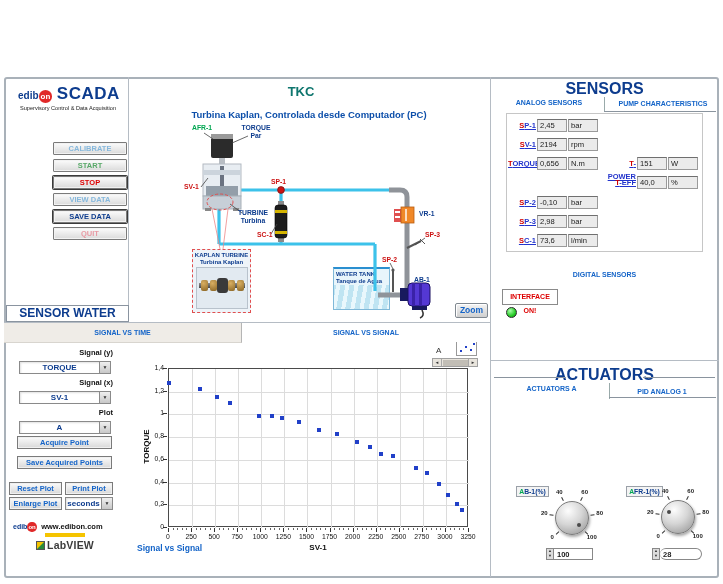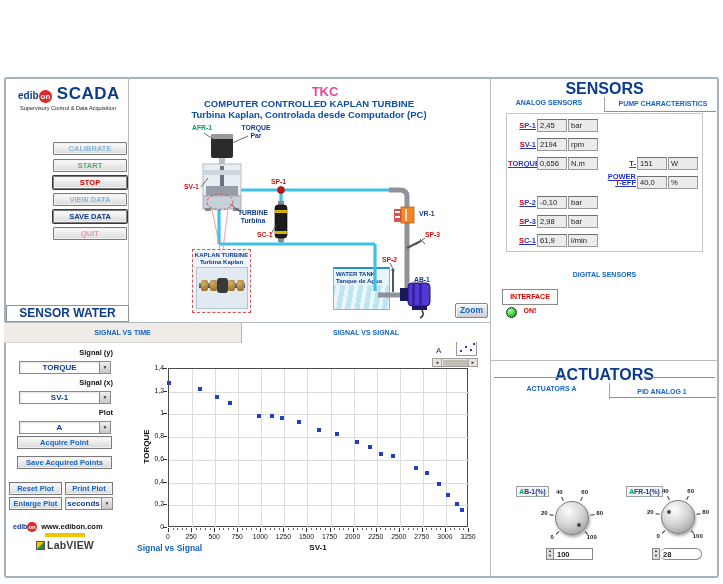--- a/index.html
+++ b/index.html
@@ -36,21 +36,21 @@
   .f-prefix{font-size:7px;font-weight:bold;color:#0d3c8e;}
   .f-badge{font-size:6px;font-weight:bold;color:#fff;background:#e02828;border-radius:50%;padding:2px 1px;}
   .f-url{font-size:7.5px;font-weight:bold;color:#111;}
   .labview{left:33px;top:533px;width:64px;height:26px;}
   .lv-bar{width:40px;height:4px;background:#f5c400;margin:0 auto 2px auto;}
   .lv-row{display:flex;align-items:center;justify-content:center;gap:2px;}
   .lv-icon{width:9px;height:9px;background:linear-gradient(135deg,#f5c400 45%,#2a8a3a 55%);border:1px solid #555;}
   .lv-text{font-size:10.5px;font-weight:bold;color:#3c3c3c;letter-spacing:.2px;}
 
   
-  .diag-title{left:144px;top:84px;width:362px;text-align:center;font-size:13px;font-weight:800;color:#ec4899;}
+  .diag-title{left:120px;top:84px;width:362px;text-align:center;font-size:13px;font-weight:800;color:#0f766e;}
   .diag-sub{left:128px;width:362px;text-align:center;font-size:9.5px;font-weight:800;color:#0d4faa;}
   .dlbl{font-size:6.8px;font-weight:bold;line-height:7.5px;white-space:nowrap;z-index:4;}
   .red-lbl{color:#cc1414;} .navy-lbl{color:#0d3c8e;} .green-lbl{color:#00a651;}
   .tank{left:333px;top:267px;width:57px;height:43px;border:1px solid #7fb8d8;border-top:2px solid #2a8fd0;
         background:linear-gradient(#e8f5fb 0 40%, transparent 40%),
                    repeating-linear-gradient(100deg,#bfe4f2 0 5px,#e9f7fc 5px 9px);z-index:2;}
   .tank-lbl{padding:2px 0 0 2px;font-size:6px;font-weight:bold;color:#0d3c8e;line-height:6.5px;}
   .kaplan{left:192px;top:249px;width:59px;height:64px;border:1px dashed #e05050;background:#eef4f9;z-index:2;}
   .kaplan-title{font-size:6px;font-weight:bold;color:#0d3c8e;text-align:center;line-height:6.5px;padding-top:2px;}
   .kaplan-photo{position:absolute;left:3px;top:17px;width:52px;height:42px;background:#e2eaf1;border:1px solid #b8c2cc;}
@@ -168,21 +168,20 @@
   <div class="abs footer-logo"><span class="f-prefix">edib</span><span class="f-badge">on</span> <span class="f-url">www.edibon.com</span></div>
   <div class="abs labview">
     <div class="lv-bar"></div>
     <div class="lv-row">
         <span class="lv-icon"></span>
         <span class="lv-text">LabVIEW</span>
       </div>
   </div>
 
   <div class="abs diag-title">TKC</div>
-  <div class="abs diag-sub" style="top:98px;">COMPUTER CONTROLLED KAPLAN TURBINE</div>
   <div class="abs diag-sub" style="top:109px;">Turbina Kaplan, Controlada desde Computador (PC)</div>
 
   <div class="abs kaplan">
     <div class="kaplan-title"><span>KAPLAN TURBINE</span><br><span>Turbina Kaplan</span></div>
     <div class="kaplan-photo">
       <div class="kp-shaft"></div>
       <div class="kp-brass" style="left:4px;"></div>
       <div class="kp-brass" style="left:13px;"></div>
       <div class="kp-brass" style="left:31px;"></div>
       <div class="kp-brass" style="left:40px;"></div>
@@ -302,21 +301,21 @@
         <div class="sval" style="display: inline-block;">-0,10</div>
         <div class="sunit" style="display: inline-block;">bar</div>
       </div>
       <div class="srow">
         <div class="slabel " style="display: inline-block;"><span style="color: rgb(208, 0, 0);">S</span>P-3</div>
         <div class="sval" style="display: inline-block;">2,98</div>
         <div class="sunit" style="display: inline-block;">bar</div>
       </div>
       <div class="srow">
         <div class="slabel " style="display: inline-block;"><span style="color: rgb(208, 0, 0);">S</span>C-1</div>
-        <div class="sval" style="display: inline-block;">61,9</div>
+        <div class="sval" style="display: inline-block;">73,6</div>
         <div class="sunit" style="display: inline-block;">l/min</div>
       </div>
     </div>
   <div class="abs" id="derived" style="left:604px;top:157px;">
       <div class="srow">
         <div class="slabel dlabel" style="display: inline-block;"><span style="color: rgb(208, 0, 0);">T</span>-POWER</div>
         <div class="sval" style="display: inline-block;">151</div>
         <div class="sunit" style="display: inline-block;">W</div>
       </div>
       <div class="srow">

